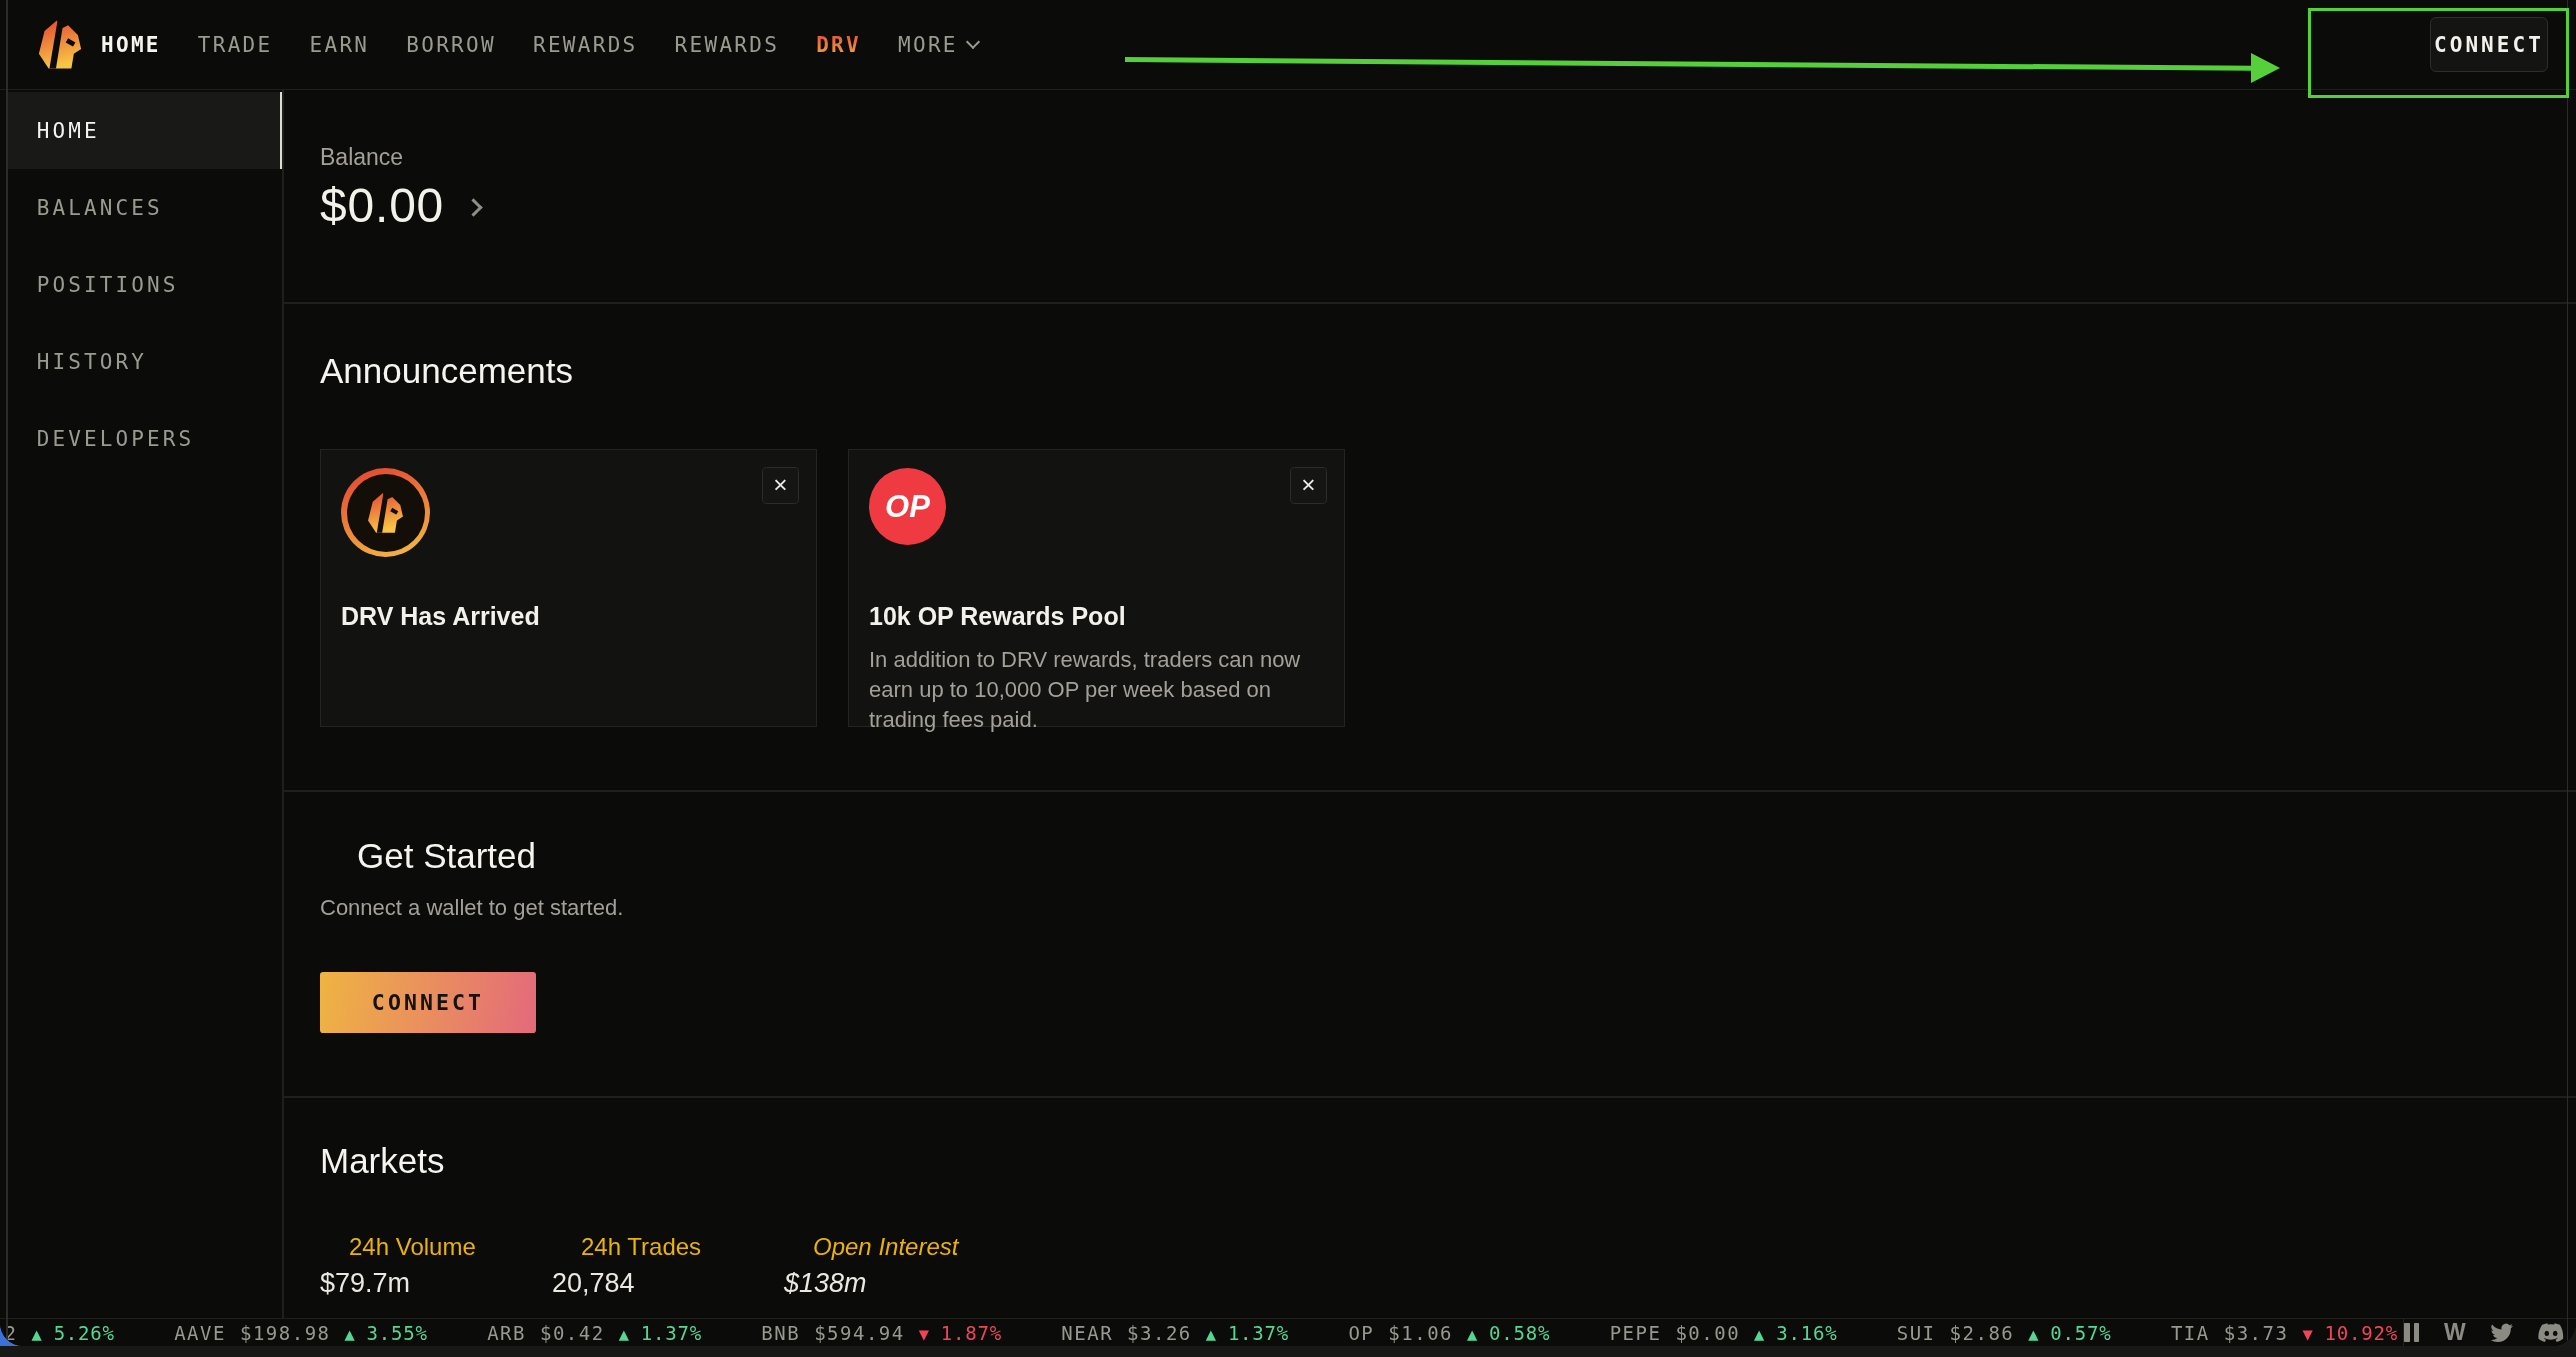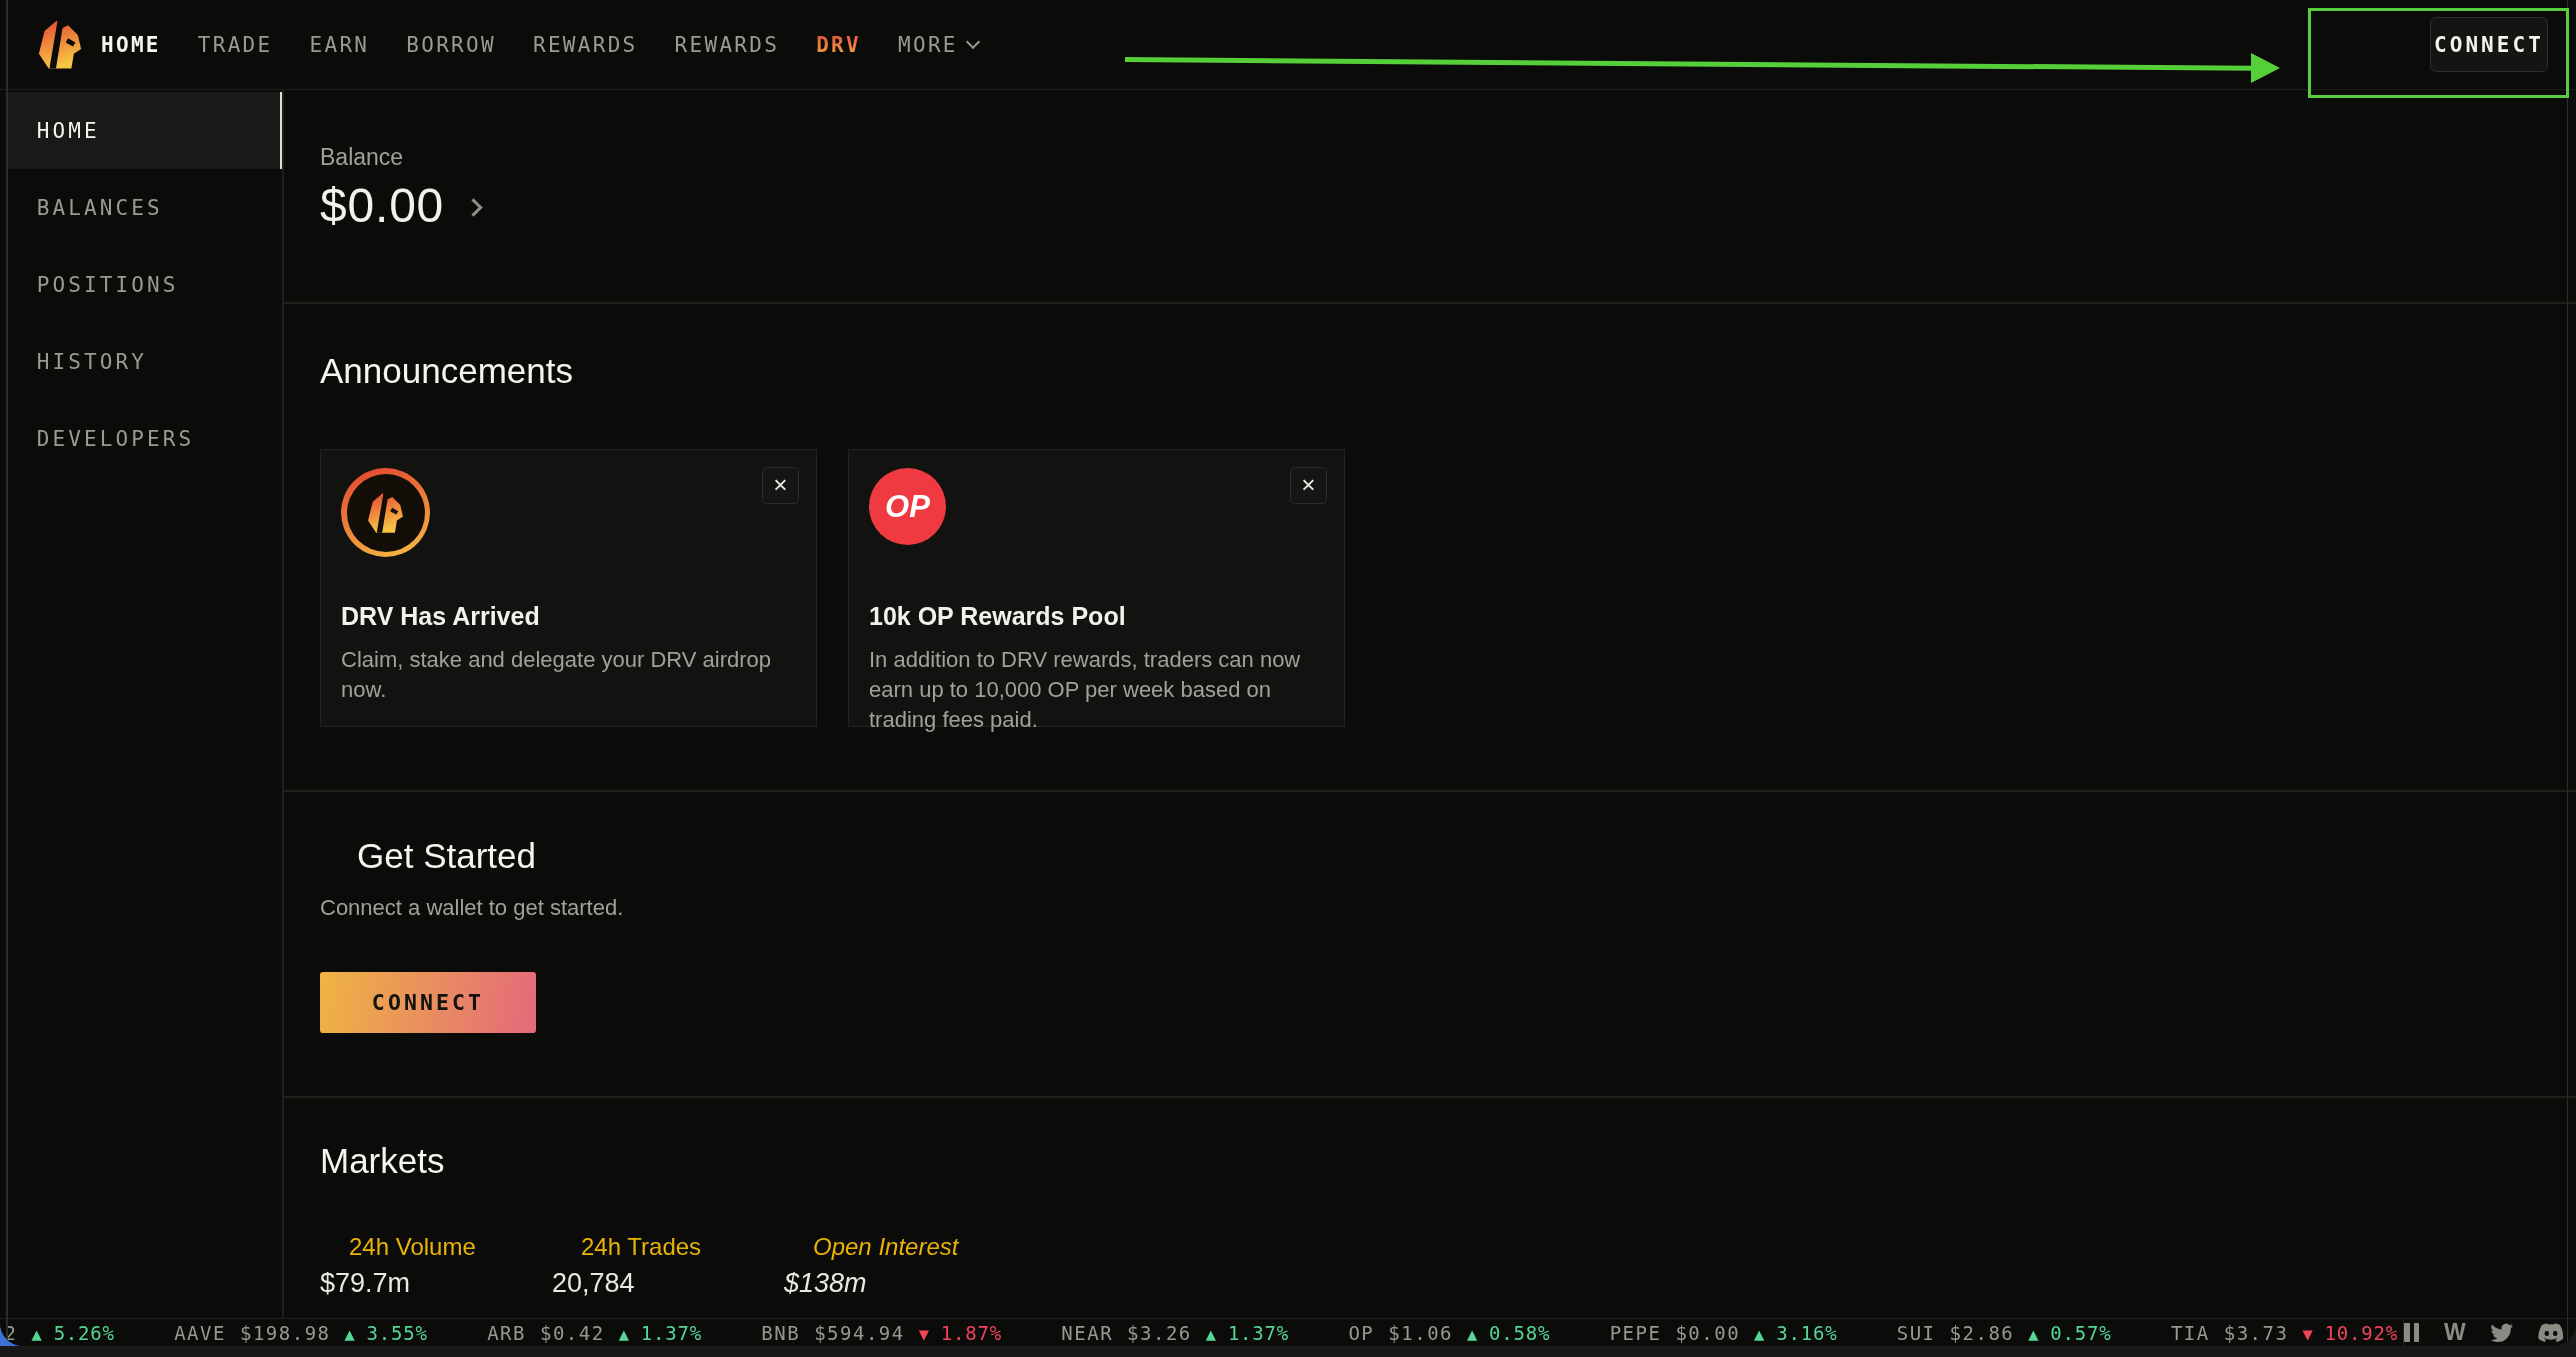--- a/index.html
+++ b/index.html
@@ -173,21 +173,20 @@
           <svg width="43" height="43" viewBox="0 0 64 64">
             <path fill="url(#lg1)" d="M18 62 L6 44 L13 16 L28 3 L34 13 L42 9 L54 21 L58 38 L49 44 L46 62 Z"></path>
             <path fill="#140e08" d="M29 3 L35 13 L27 62 L19 62 Z"></path>
             <path fill="#140e08" d="M42 25 l9 5 l-3 5 l-9-5 Z"></path>
           </svg>
         </div>
           </div>
       </div>
       <div class="card-close">×</div>
       <div class="card-title">DRV Has Arrived</div>
-      <div class="card-body">Claim, stake and delegate your DRV airdrop now.</div>
     </div>
     <div class="card">
       <div class="card-icon">
         <div class="op-circle">OP</div>
       </div>
       <div class="card-close">×</div>
       <div class="card-title">10k OP Rewards Pool</div>
       <div class="card-body">In addition to DRV rewards, traders can now earn up to 10,000 OP per week based on trading fees paid.</div>
     </div>
   </div>

